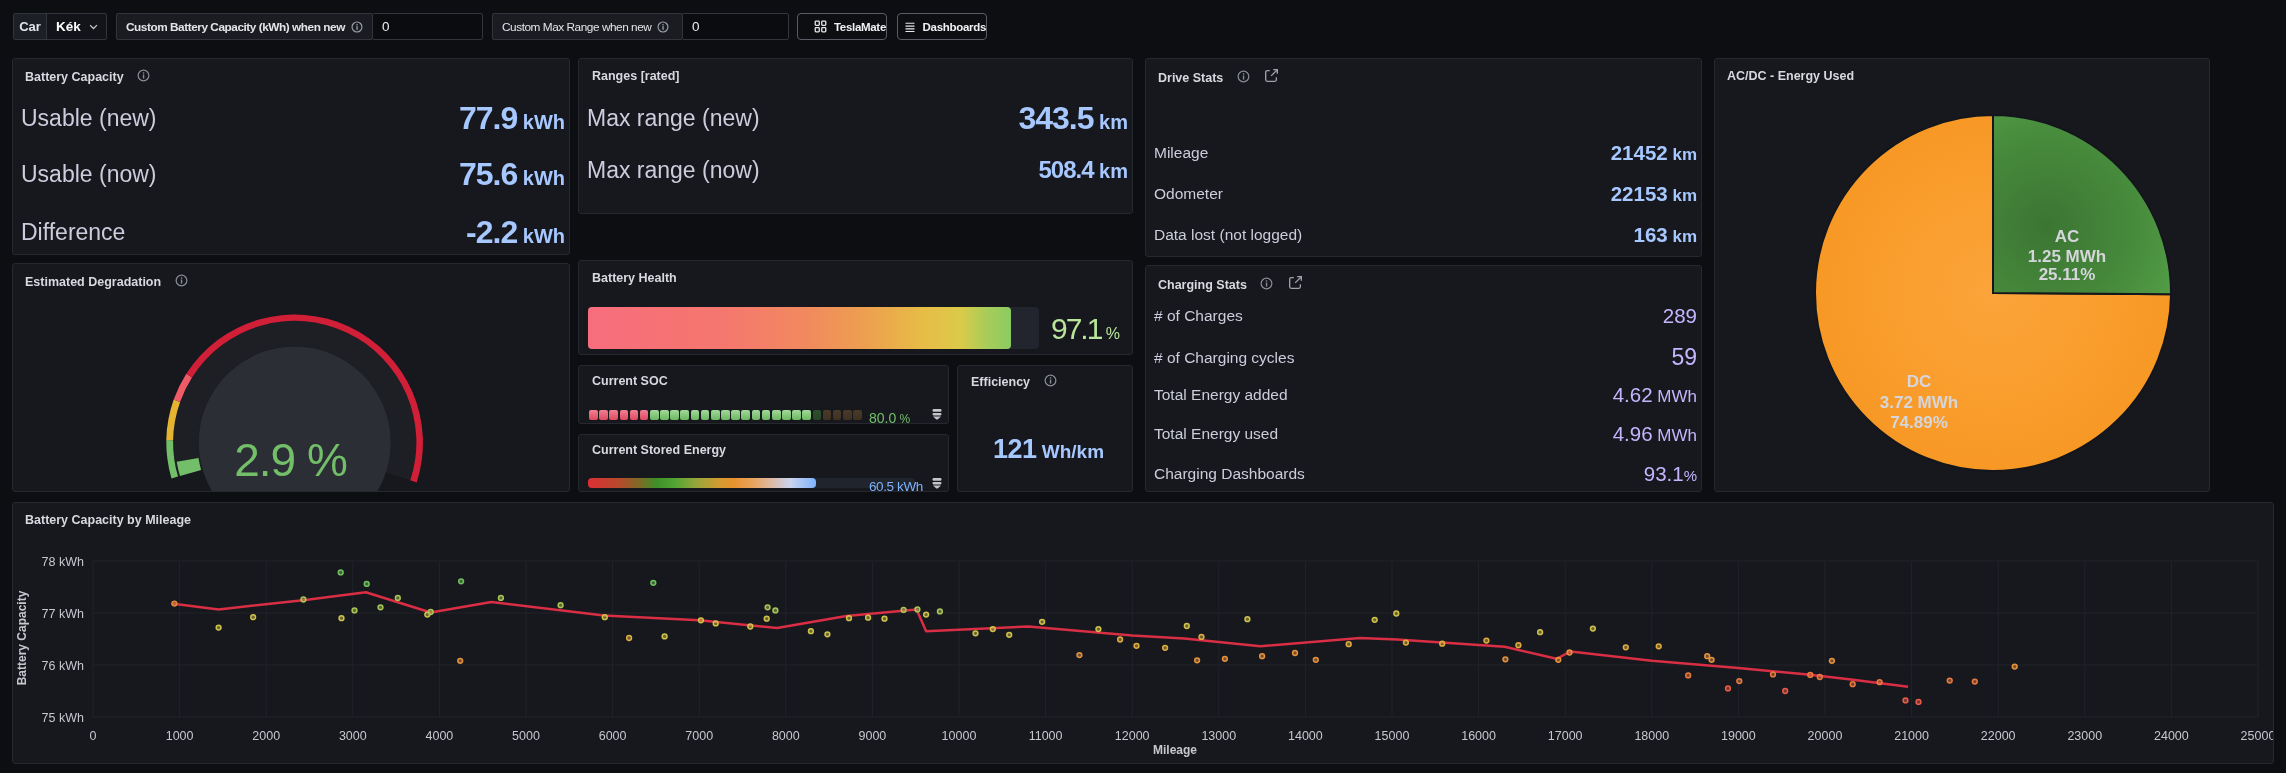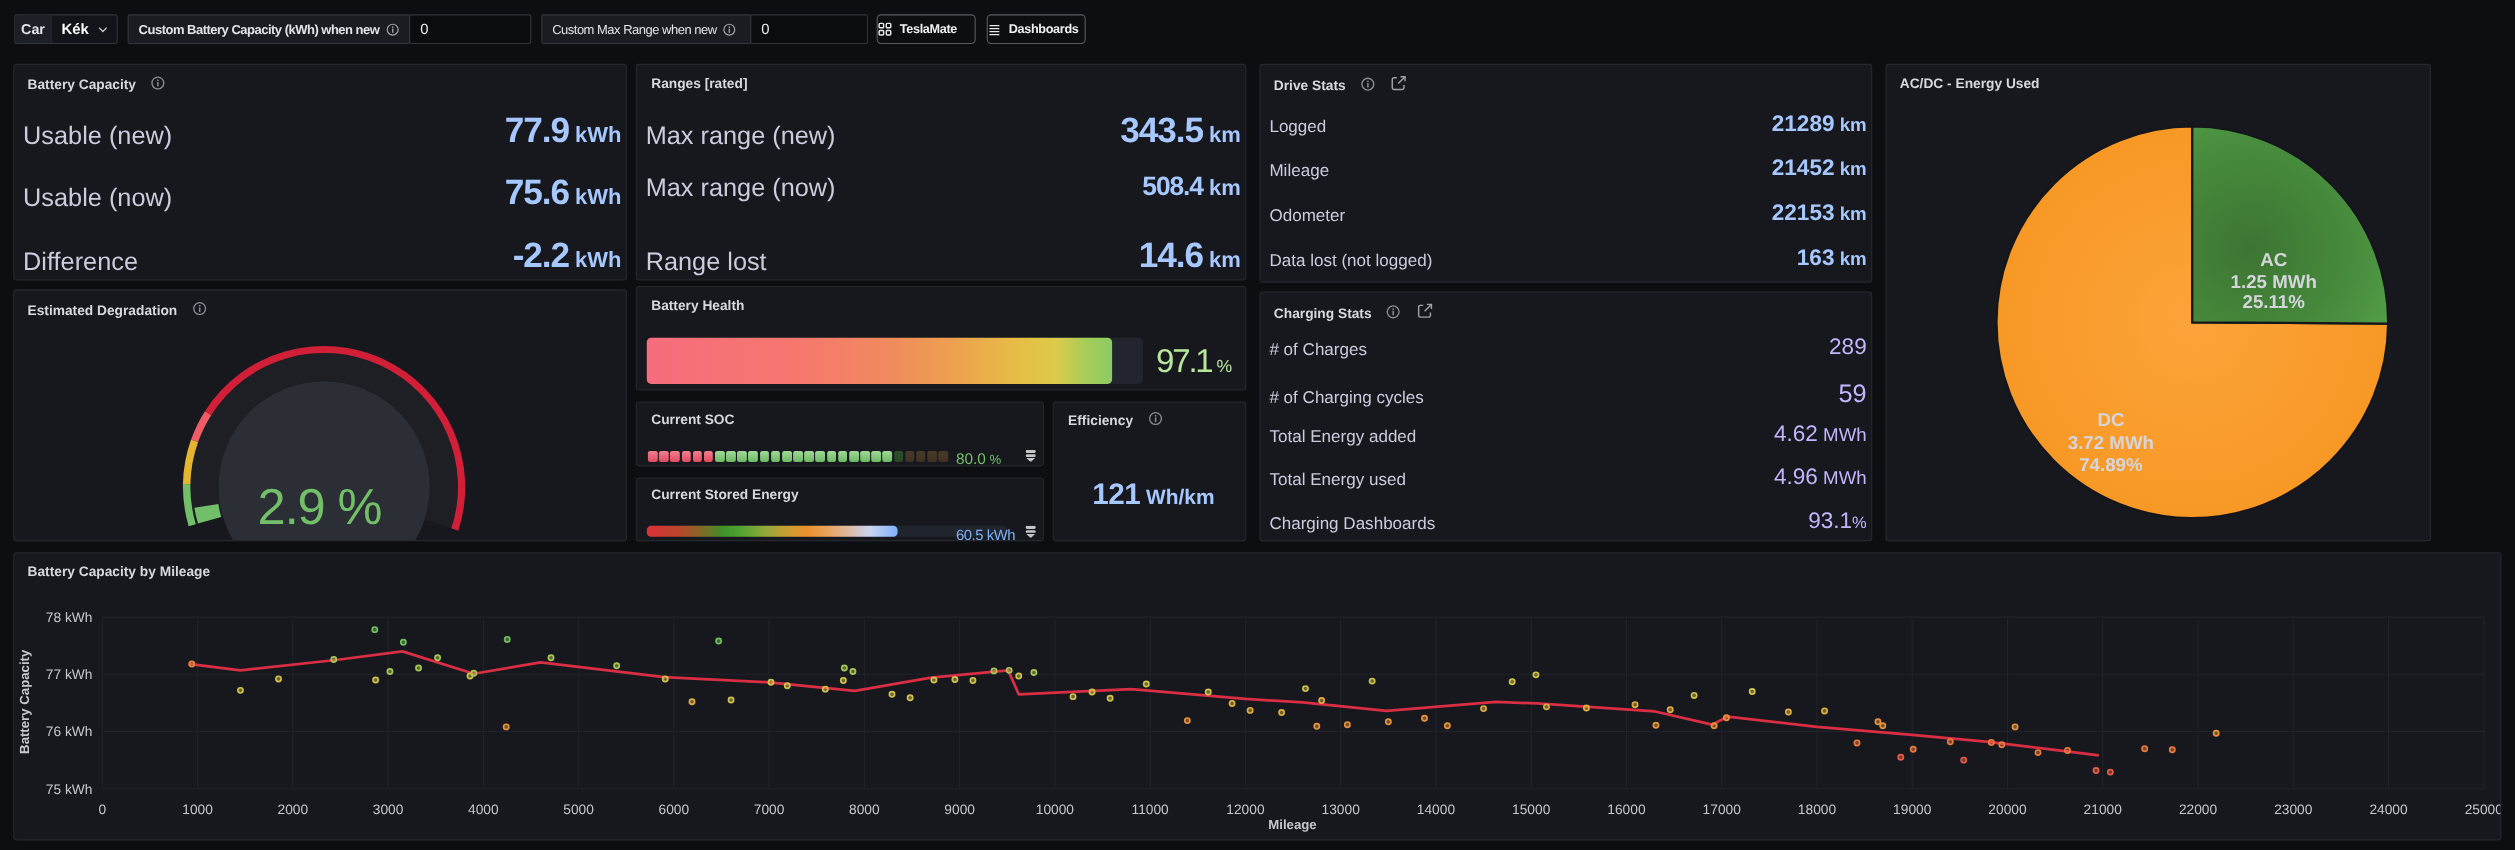--- a/index.html
+++ b/index.html
@@ -1,26 +1,26 @@
 <!DOCTYPE html>
 <html><head><meta charset="utf-8">
 <style>
 *{margin:0;padding:0;box-sizing:border-box}
 html,body{width:2286px;height:773px;background:#0d0e12;font-family:"Liberation Sans",sans-serif;overflow:hidden}
 .panel{position:absolute;background:#16181e;border:1px solid #25282f;border-radius:3px;overflow:hidden}
 .pt{position:absolute;font-size:12.5px;font-weight:700;color:#d8d9df;white-space:nowrap}
 .ico{display:inline-block;vertical-align:-1px;margin-left:10px;flex:none}
-.row{position:absolute;left:8px;right:4px;display:flex;justify-content:space-between;align-items:flex-end;white-space:nowrap}
+.row{position:absolute;left:8px;right:4px;display:flex;justify-content:space-between;align-items:center;white-space:nowrap}
 .lbl{color:#ccccdc}
 .val{font-weight:700;color:#a6c8ff}
 .u{font-weight:700;color:#a6c8ff}
 .yv{font-weight:400;color:#c4b5fd}
 .tbx{position:absolute;height:27px;border:1px solid #32353c;border-radius:2px;display:flex;align-items:center;background:#1a1c22;color:#e3e4e9}
 .tin{position:absolute;height:27px;border:1px solid #32353c;border-radius:2px;display:flex;align-items:center;background:#0b0c10;color:#eceded;font-size:13.5px;padding-left:9px}
-.btn{position:absolute;height:27px;border:1px solid #585c64;border-radius:4px;display:flex;align-items:center;background:#0d0e12;color:#f0f1f3;font-size:11.5px;letter-spacing:-0.3px;font-weight:700;justify-content:flex-start}
+.btn{position:absolute;height:27px;border:1px solid #585c64;border-radius:4px;display:flex;align-items:center;background:#0d0e12;color:#f0f1f3;font-size:11.5px;letter-spacing:-0.3px;font-weight:700;justify-content:flex-end}
 </style></head>
 <body>
 
 <div class="tbx" style="left:13px;top:13px;width:94px;padding:0;background:#131419">
  <div style="width:33px;text-align:center;font-size:13px;font-weight:700;border-right:1px solid #32353c;height:100%;display:flex;align-items:center;justify-content:center;background:#1c1f25;border-radius:2px 0 0 2px">Car</div>
  <div style="flex:1;display:flex;align-items:center;justify-content:space-between;padding:0 7px 0 9px;font-size:13.5px;font-weight:700;color:#fff">Kék
   <svg width="11" height="11" viewBox="0 0 16 16">
         <path d="M3 6l5 5 5-5" fill="none" stroke="#c7c8ce" stroke-width="1.8"></path>
       </svg>
  </div>
@@ -64,21 +64,21 @@
     </div>
 <div class="row" style="top:97px">
       <span class="lbl" style="font-size:23px">Usable (now)</span>
       <span><span class="val" style="font-size:32px;letter-spacing:-1px">75.6</span><span class="u" style="font-size:20px"> kWh</span></span>
     </div>
 <div class="row" style="top:155px">
       <span class="lbl" style="font-size:23px">Difference</span>
       <span><span class="val" style="font-size:32px;letter-spacing:-1px">-2.2</span><span class="u" style="font-size:20px"> kWh</span></span>
     </div>
 </div>
-<div class="panel" style="left:578px;top:58px;width:555px;height:197px">
+<div class="panel" style="left:578px;top:58px;width:555px;height:156px">
 <div class="pt" style="left:13px;top:10px">Ranges [rated]</div>
 <div class="row" style="top:41px">
       <span class="lbl" style="font-size:23px">Max range (new)</span>
       <span><span class="val" style="font-size:32px;letter-spacing:-1px">343.5</span><span class="u" style="font-size:20px"> km</span></span>
     </div>
 <div class="row" style="top:97px">
       <span class="lbl" style="font-size:23px">Max range (now)</span>
       <span><span class="val" style="font-size:24px;letter-spacing:-1px">508.4</span><span class="u" style="font-size:20px"> km</span></span>
     </div>
 <div class="row" style="top:155px">
@@ -89,24 +89,20 @@
 <div class="panel" style="left:1145px;top:58px;width:557px;height:199px">
 <div class="pt" style="left:12px;top:9px">Drive Stats <svg class="ico" width="13" height="13" viewBox="0 0 16 16">
         <circle cx="8" cy="8" r="6.6" fill="none" stroke="#898d93" stroke-width="1.5"></circle>
         <rect x="7.2" y="6.8" width="1.7" height="5" fill="#898d93"></rect>
         <rect x="7.2" y="4.1" width="1.7" height="1.7" fill="#898d93"></rect>
       </svg> <svg class="ico" style="margin-left:11px" width="15" height="15" viewBox="0 0 16 16">
         <path d="M13.2 9.8V12.6A1.6 1.6 0 0 1 11.6 14.2H3.4A1.6 1.6 0 0 1 1.8 12.6V4.4A1.6 1.6 0 0 1 3.4 2.8H6.2" fill="none" stroke="#9fa3a9" stroke-width="1.4"></path>
         <path d="M9.8 1.8H14.2V6.2" fill="none" stroke="#9fa3a9" stroke-width="1.4"></path>
         <path d="M13.9 2.1L7.6 8.4" stroke="#9fa3a9" stroke-width="1.4"></path>
       </svg></div>
-<div class="row" style="top:42px">
-      <span class="lbl" style="font-size:15.5px">Logged</span>
-      <span><span class="val" style="font-size:20.5px">21289</span><span class="val" style="font-size:17px"> km</span></span>
-    </div>
 <div class="row" style="top:82px">
       <span class="lbl" style="font-size:15.5px">Mileage</span>
       <span><span class="val" style="font-size:20.5px">21452</span><span class="val" style="font-size:17px"> km</span></span>
     </div>
 <div class="row" style="top:123px">
       <span class="lbl" style="font-size:15.5px">Odometer</span>
       <span><span class="val" style="font-size:20.5px">22153</span><span class="val" style="font-size:17px"> km</span></span>
     </div>
 <div class="row" style="top:164px">
       <span class="lbl" style="font-size:15.5px">Data lost (not logged)</span>

